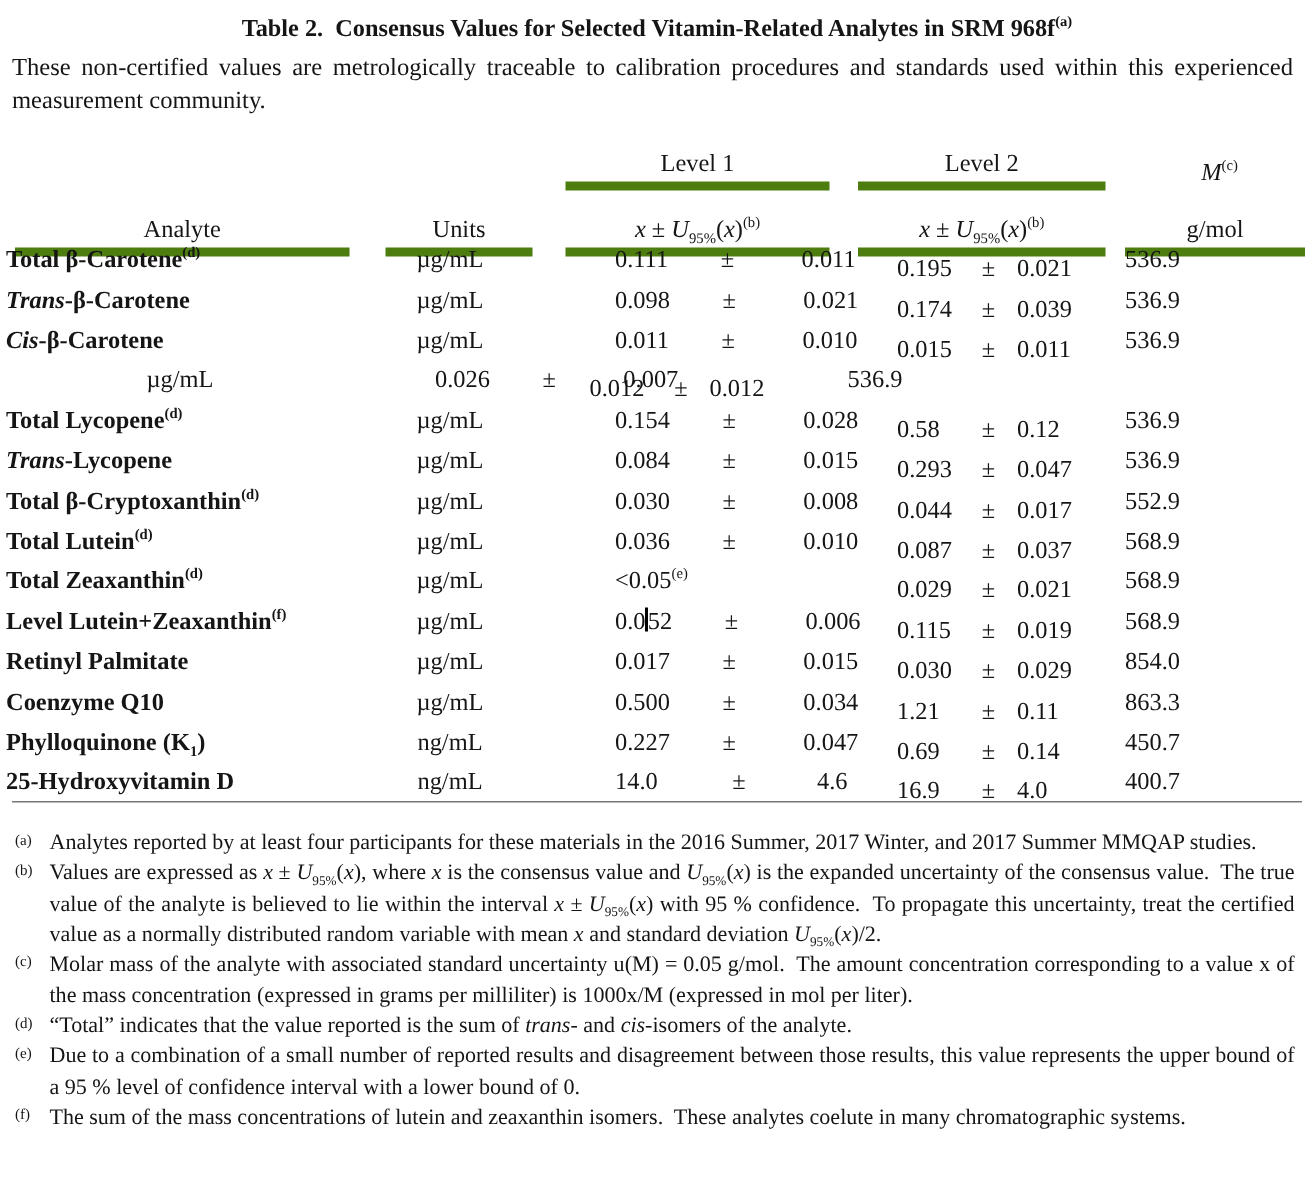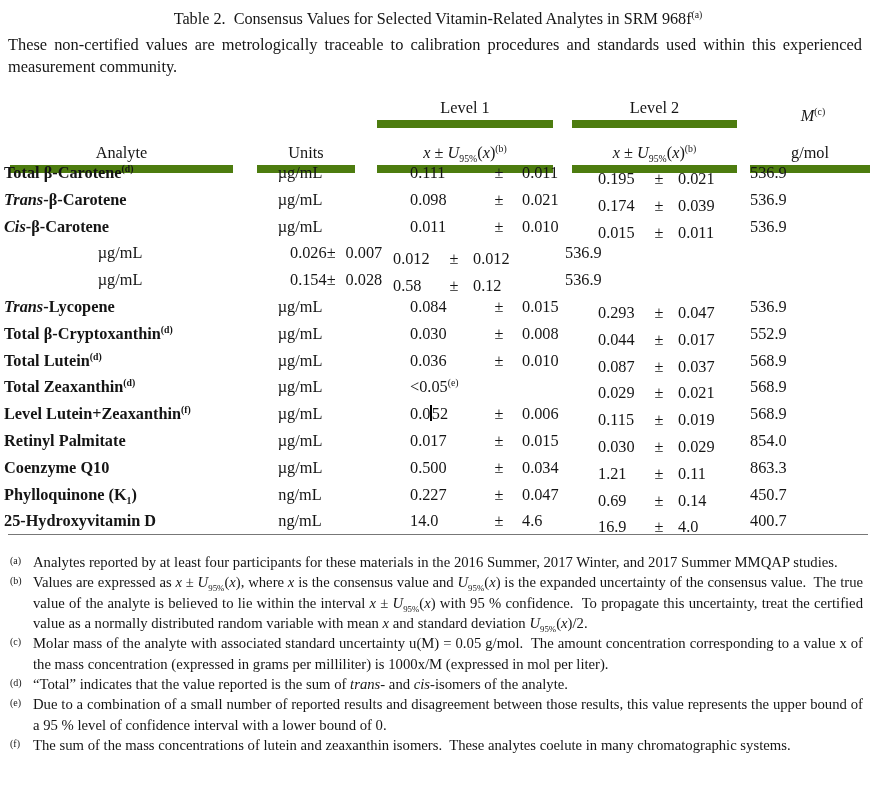--- a/index.html
+++ b/index.html
@@ -6,40 +6,40 @@
   body {
     width:876px; height:787px; overflow:hidden;
     background:#ffffff; color:#151515;
     font-family:"Liberation Serif", "DejaVu Serif", serif;
   }
   sup { font-size:0.60em; line-height:0; vertical-align:super; }
   sub { font-size:0.60em; line-height:0; vertical-align:sub; }
   .it { font-style:italic; }
   .caret { display:inline-block; width:1.5px; height:16px; background:#000; vertical-align:-2px; }
 
-  .title { padding-top:10px; text-align:center; font-weight:normal; font-size:16.2px; }
+  .title { padding-top:10px; text-align:center; font-weight:bold; font-size:16.2px; }
   .intro  { margin:5px 14px 0 8px; font-size:16.4px; line-height:21.5px; text-align:justify; }
 
   .vtable { margin-top:21px; }
   .grid5 { display:grid; grid-template-columns:240px 120px 205px 185px 126px; }
   .hrowA { height:29px; align-items:end; }
   .hrowB { height:30px; align-items:end; }
   .hcell { text-align:center; font-size:16.3px; padding-bottom:2px; }
-  .u  { border-bottom:8px solid #4d7c0f;text-align:center; }
+  .u  { border-bottom:6px solid #4d7c0f;text-align:center; }
   .uL1 { margin:0 12px 0 17px; }
   .uL2 { margin:0 13px 0 7px; }
   .uAn { margin:0 7px 0 10px; }
   .uUn { margin:16px 5px 0 17px; }
   .uM  { margin:0 6px 0 0; }
 
   .trow { height:26.8px; align-items:center; font-size:16.3px; }
   .c-analyte { padding-left:4px; white-space:nowrap;font-weight:bold; }
   .c-units   { text-align:center; }
   .c-lvl { display:flex; align-items:baseline; white-space:nowrap; }
-  .c-l1 { padding-left:50px; }
+  .c-l1 { padding-left:50px;gap:35px; }
   .c-l1 .val { width:76px; }
   .c-l1 .pm  { width:26px; text-align:center; }
   .c-l1 .unc { margin-left:10px; }
   .c-l2 { padding-left:33px;margin-top:12px; }
   .c-l2 .val { width:48px; }
   .c-l2 .pm  { width:26px; text-align:center; }
   .c-l2 .unc { margin-left:6px; }
   .c-m { text-align:left; }
   .bottom-rule { border-top:1px solid #777; margin:2px 8px 0 8px; }
 
@@ -134,20 +134,21 @@
     </div>
     <div class="c-lvl c-l2">
       <span class="val">0.012</span>
       <span class="pm">±</span>
       <span class="unc">0.012</span>
     </div>
     <div class="c-m">536.9</div>
   </div>
 
   <div class="grid5 trow">
+    <div class="c-analyte"><span>Total Lycopene</span><sup>(d)</sup></div>
     <div class="c-units">µg/mL</div>
     <div class="c-lvl c-l1">
       <span class="val">0.154</span>
       <span class="pm">±</span>
       <span class="unc">0.028</span>
     </div>
     <div class="c-lvl c-l2">
       <span class="val">0.58</span>
       <span class="pm">±</span>
       <span class="unc">0.12</span>

